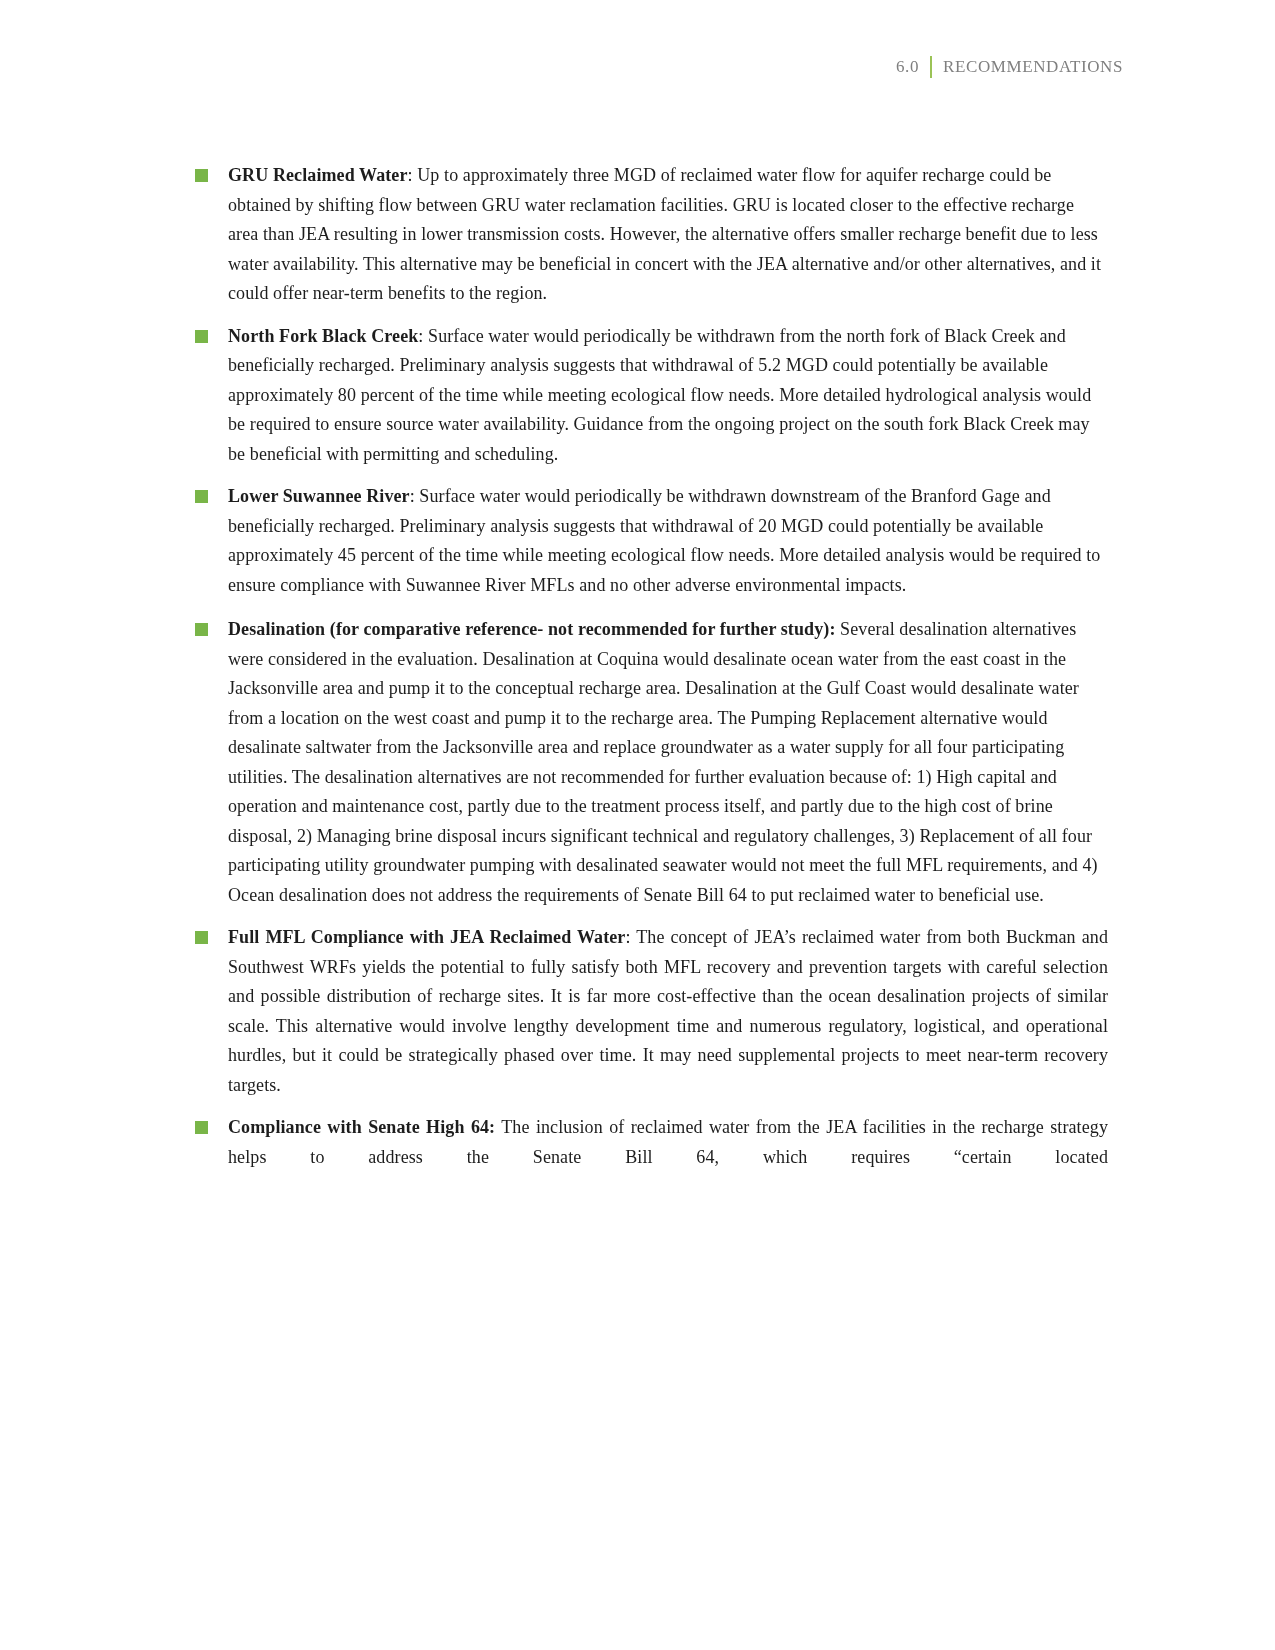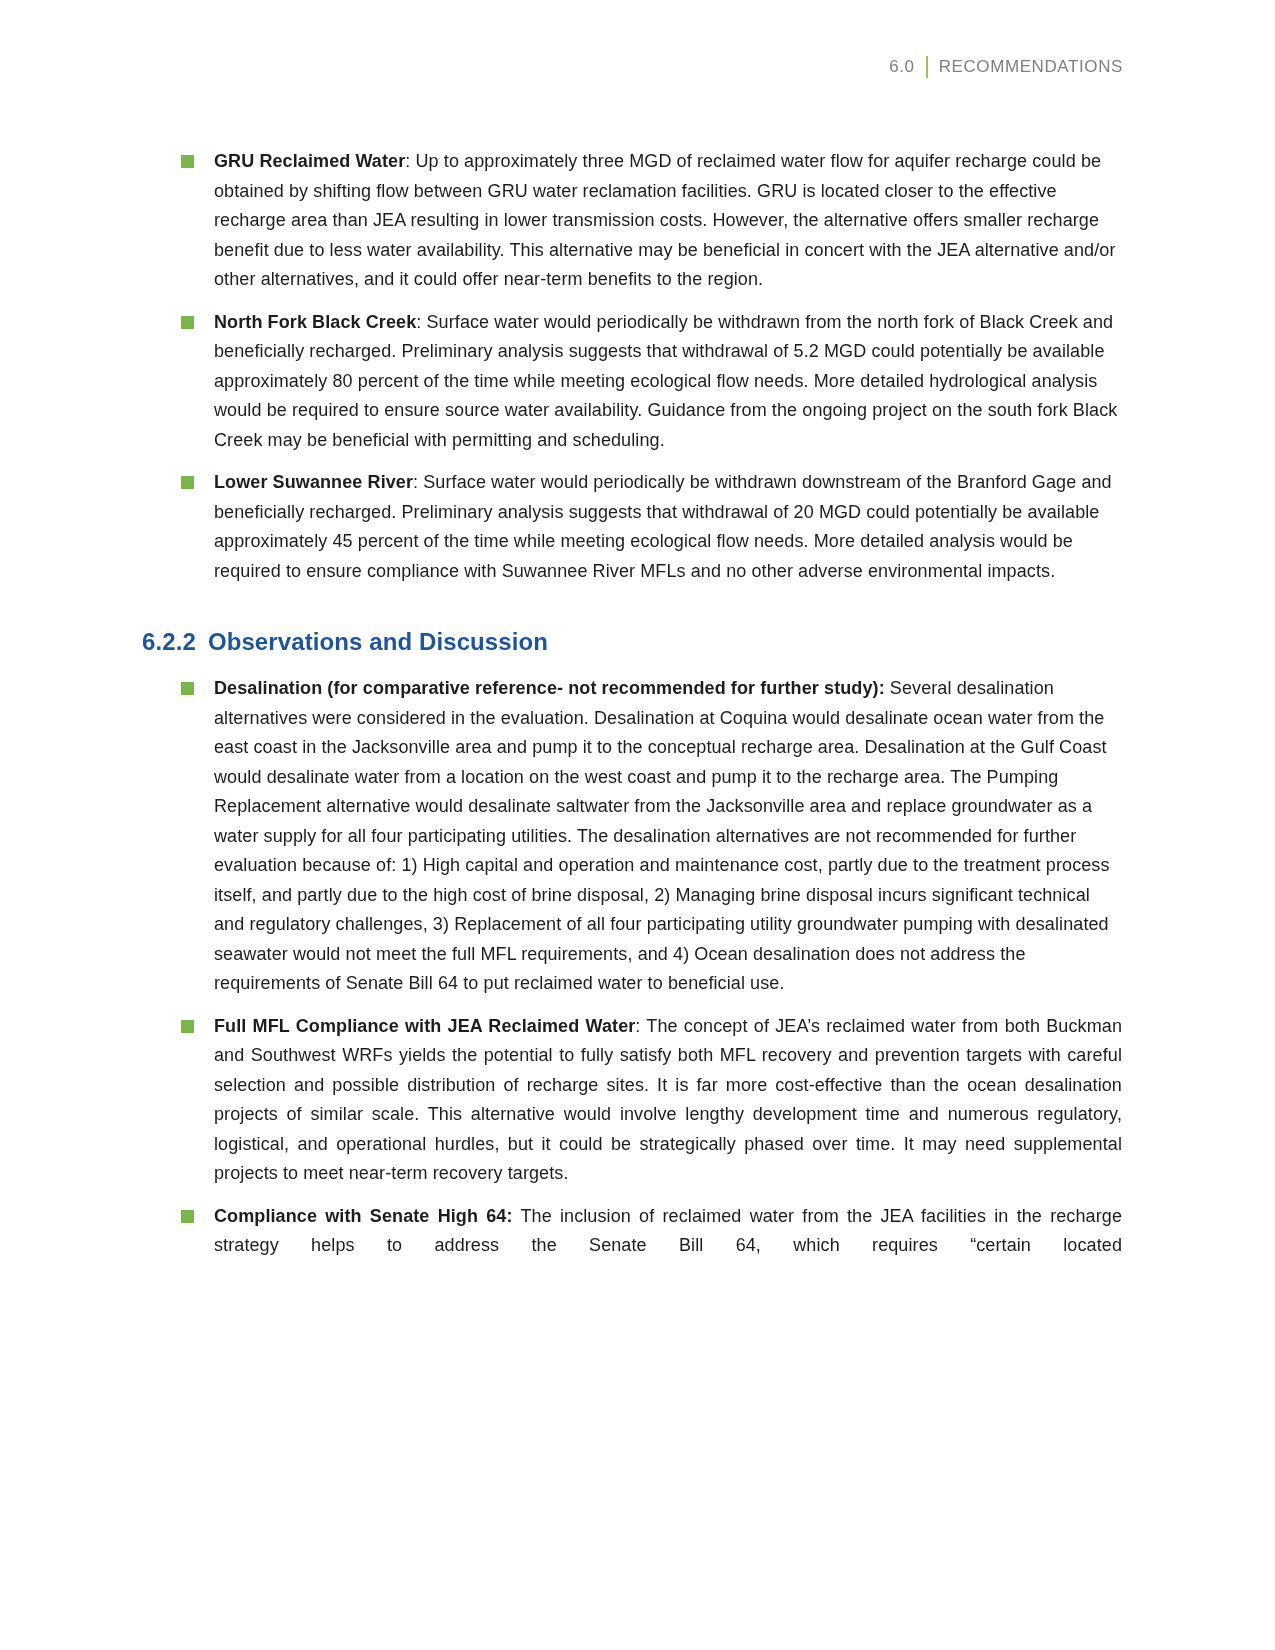--- a/index.html
+++ b/index.html
@@ -1,34 +1,34 @@
 <!DOCTYPE html>
 <html><head>
 <meta charset="utf-8">
 <style>
   html,body { margin:0; padding:0; background:#ffffff; }
   .page {
     position:relative;
     width:1275px; height:1312px;
     background:#ffffff;
-    font-family:Liberation Sans, sans-serif;
+    font-family:Liberation Serif, serif;
     color:#1d1d1d;
     overflow:hidden;
   }
   .page-header {
     position:absolute; top:56px; left:150px; right:152px;
     display:flex; justify-content:flex-end; align-items:center; gap:11px;
     color:#7f7f7f; font-size:17px; letter-spacing:0.6px;
   }
   .vbar { display:inline-block; width:2px; height:22px; background:#9bc356; }
   .vbar.short { height:20px; }
   .content {
     position:absolute; top:146px; left:142px; width:981px;
   }
-  ul.blist { list-style:none; margin:1px; padding:0; }
+  ul.blist { list-style:none; margin:15px; padding:0; }
   li.bitem {
     position:relative;
     padding-left:71px;
     margin:0 0 13px 0;
     font-size:18px; line-height:29.5px; letter-spacing:0.1px;
   }
   li.bitem .sq {
     position:absolute; left:38px; top:8px;
     width:13px; height:13px;
     background:#79b548;
@@ -71,23 +71,20 @@
       <li class="bitem">
         <span class="sq"></span>
         <p><span class="lead">North Fork Black Creek</span><span>: Surface water would periodically be withdrawn from the north fork of Black Creek and beneficially recharged. Preliminary analysis suggests that withdrawal of 5.2 MGD could potentially be available approximately 80 percent of the time while meeting ecological flow needs. More detailed hydrological analysis would be required to ensure source water availability. Guidance from the ongoing project on the south fork Black Creek may be beneficial with permitting and scheduling.</span></p>
       </li>
       <li class="bitem">
         <span class="sq"></span>
         <p><span class="lead">Lower Suwannee River</span><span>: Surface water would periodically be withdrawn downstream of the Branford Gage and beneficially recharged. Preliminary analysis suggests that withdrawal of 20 MGD could potentially be available approximately 45 percent of the time while meeting ecological flow needs. More detailed analysis would be required to ensure compliance with Suwannee River MFLs and no other adverse environmental impacts.</span></p>
       </li>
     </ul>
 
-    <h2 class="section-heading">
-      <span class="hnum">6.2.2</span><span>Observations and Discussion</span>
-    </h2>
 
     <ul class="blist">
       <li class="bitem">
         <span class="sq"></span>
         <p><span class="lead">Desalination (for comparative reference- not recommended for further study):</span><span> Several desalination alternatives were considered in the evaluation. Desalination at Coquina would desalinate ocean water from the east coast in the Jacksonville area and pump it to the conceptual recharge area. Desalination at the Gulf Coast would desalinate water from a location on the west coast and pump it to the recharge area. The Pumping Replacement alternative would desalinate saltwater from the Jacksonville area and replace groundwater as a water supply for all four participating utilities. The desalination alternatives are not recommended for further evaluation because of: 1) High capital and operation and maintenance cost, partly due to the treatment process itself, and partly due to the high cost of brine disposal, 2) Managing brine disposal incurs significant technical and regulatory challenges, 3) Replacement of all four participating utility groundwater pumping with desalinated seawater would not meet the full MFL requirements, and 4) Ocean desalination does not address the requirements of Senate Bill 64 to put reclaimed water to beneficial use.</span></p>
       </li>
       <li class="bitem justify">
         <span class="sq"></span>
         <p><span class="lead">Full MFL Compliance with JEA Reclaimed Water</span><span>: The concept of JEA’s reclaimed water from both Buckman and Southwest WRFs yields the potential to fully satisfy both MFL recovery and prevention targets with careful selection and possible distribution of recharge sites. It is far more cost-effective than the ocean desalination projects of similar scale. This alternative would involve lengthy development time and numerous regulatory, logistical, and operational hurdles, but it could be strategically phased over time. It may need supplemental projects to meet near-term recovery targets.</span></p>
       </li>

